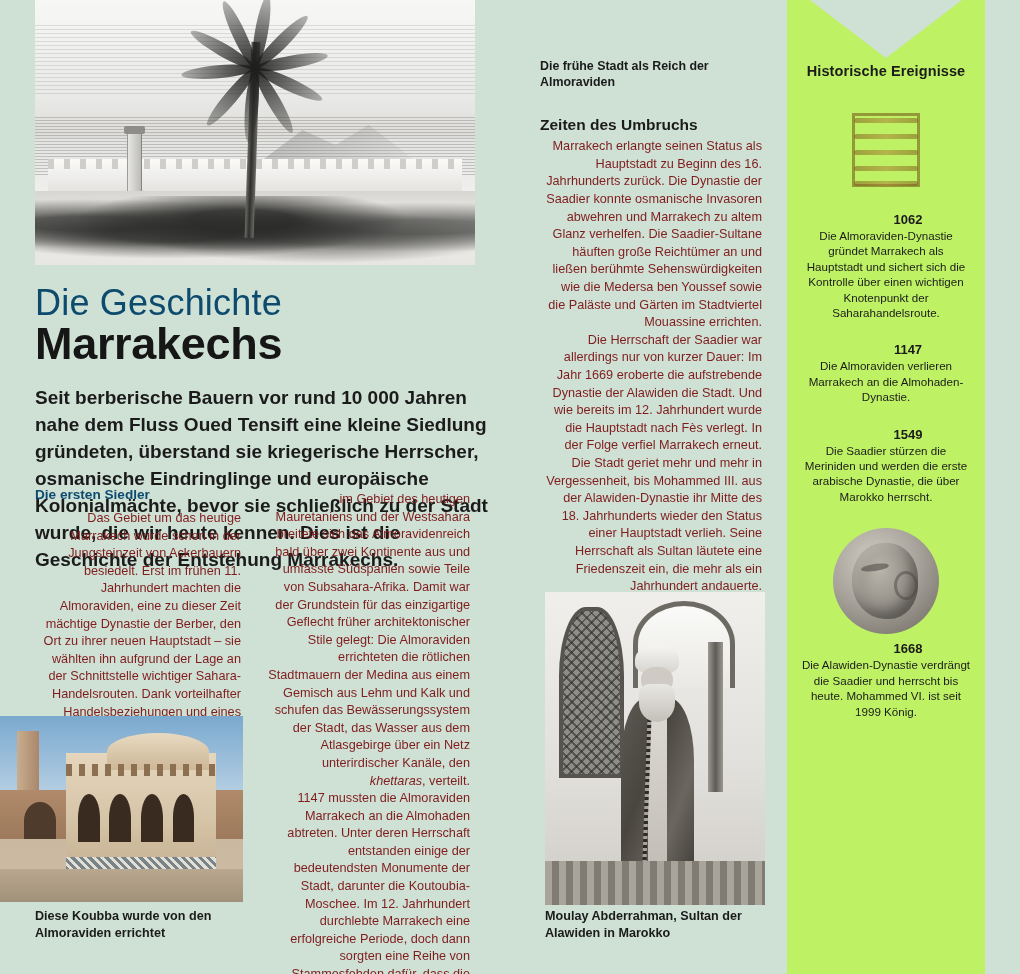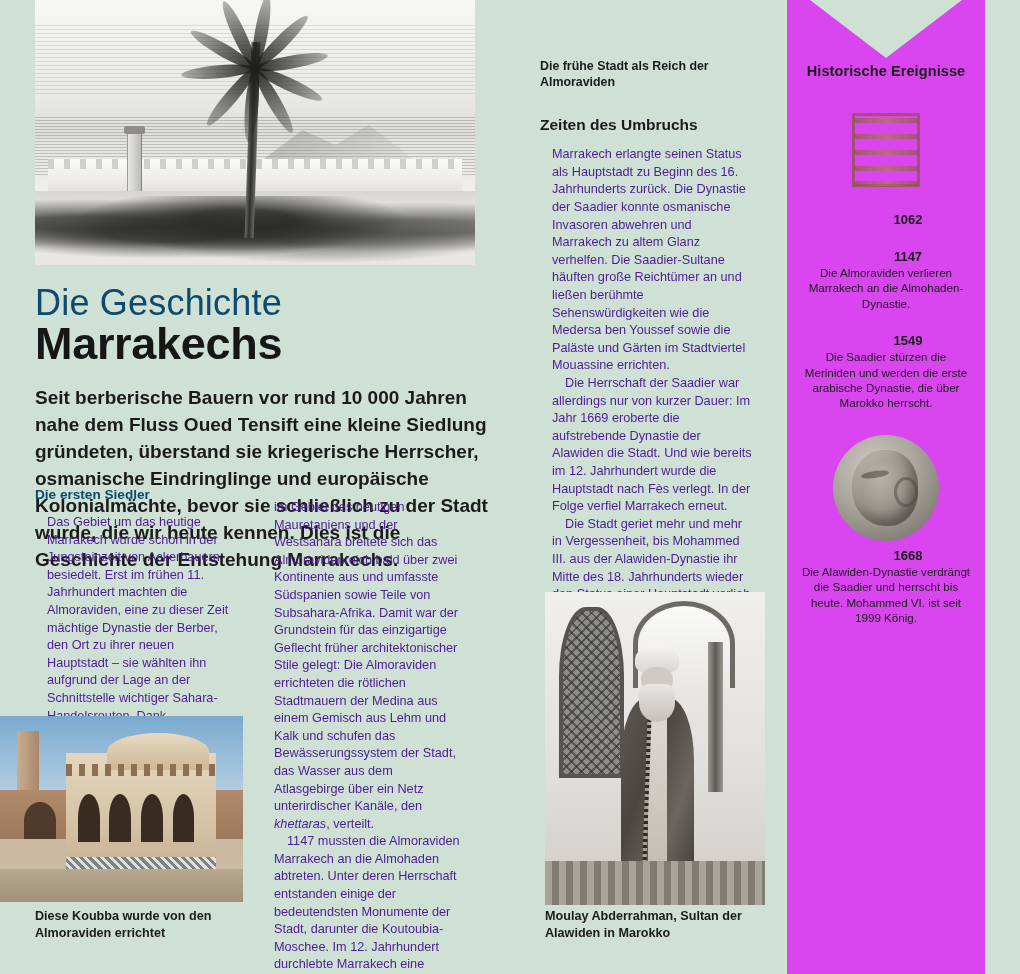--- a/index.html
+++ b/index.html
@@ -12,21 +12,21 @@
     position:relative;
   }
   .page{position:absolute;inset:0;}
 
   
   .edge-strip{position:absolute;left:985px;top:0;width:35px;height:974px;background:#cfe0d5;}
 
   
   .sidebar{
     position:absolute;left:787px;top:0;width:198px;height:974px;
-    background:#d946ef;
+    background:#bef264;
     overflow:hidden;
   }
   .notch{
     position:absolute;left:50%;top:0;transform:translateX(-50%);
     width:0;height:0;
     border-left:76px solid transparent;
     border-right:76px solid transparent;
     border-top:58px solid #cfe0d5;
   }
   .sidebar-title{
@@ -177,21 +177,21 @@
   }
   .standfirst{
     position:absolute;left:35px;top:385px;width:455px;
     font-size:19px;font-weight:bold;line-height:1.42;color:#1b1b1b;
   }
 
   
   .col-left{position:absolute;left:35px;top:487px;width:210px;}
   .col-mid-left{position:absolute;left:262px;top:487px;width:212px;}
   .subhead{font-size:13.6px;font-weight:bold;margin:0 0 8px 0;color:#0c4a6e;}
-  .body{font-size:12.7px;line-height:1.385;color:#4c1d95;margin:12px;text-align:left;}
+  .body{font-size:12.7px;line-height:1.385;color:#7f1d1d;margin:4px;text-align:right;}
   .body p{margin:0;}
   .body p.indent{text-indent:13px;}
   .body em{font-style:italic;}
 
   
   .col-center{position:absolute;left:540px;top:58px;width:226px;}
   .center-kicker{font-size:12.4px;font-weight:bold;line-height:1.3;margin-bottom:26px;}
   .center-head{font-size:15.5px;font-weight:bold;margin:0 0 3px 0;}
 
   
@@ -415,20 +415,21 @@
             <div class="glyphs">
               <div class="gline" style="top:14%"></div>
               <div class="gline" style="top:32%"></div>
               <div class="gline" style="top:50%"></div>
               <div class="gline" style="top:68%"></div>
               <div class="gline" style="top:84%"></div>
             </div>
           </div>
         </div>
         <div class="tl-year">1062</div>
+        <div class="tl-text">Die Almoraviden-Dynastie gründet Marrakech als Hauptstadt und sichert sich die Kontrolle über einen wichtigen Knotenpunkt der Saharahandelsroute.</div>
       </div>
 
       <div class="tl-item" style="margin-bottom:22px">
         <div class="tl-year">1147</div>
         <div class="tl-text">Die Almoraviden verlieren Marrakech an die Almohaden-Dynastie.</div>
       </div>
 
       <div class="tl-item" style="margin-bottom:24px">
         <div class="tl-year">1549</div>
         <div class="tl-text">Die Saadier stürzen die Meriniden und werden die erste arabische Dynastie, die über Marokko herrscht.</div>

